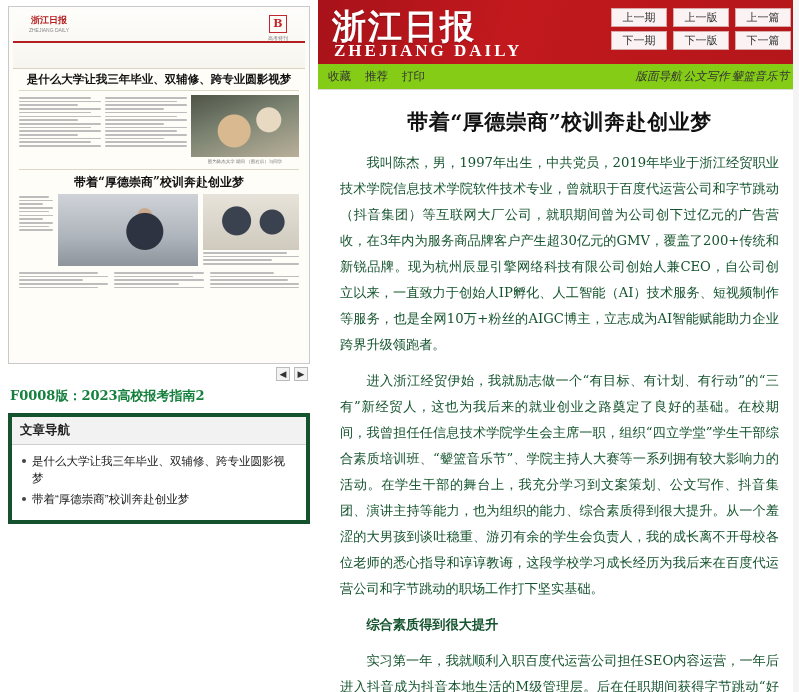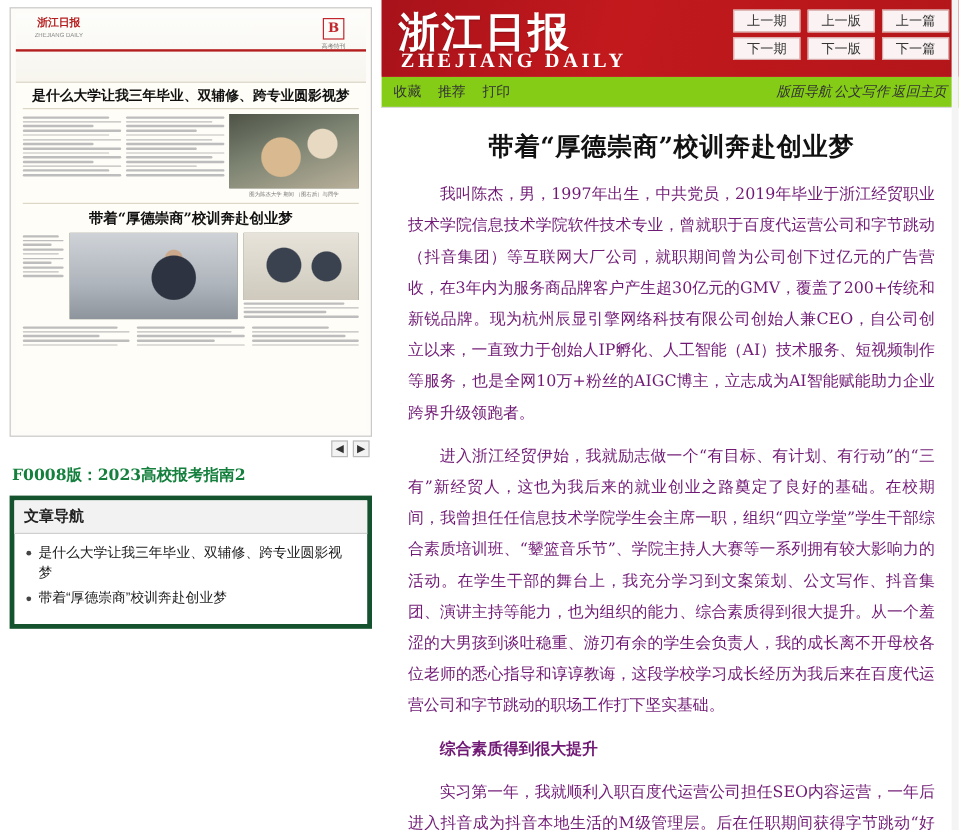--- a/index.html
+++ b/index.html
@@ -190,21 +190,21 @@
   .toolbar span { cursor:pointer; }
 
   .article { padding:14px 20px 0 22px; }
   .article h1 {
     font-family:"DejaVu Serif", serif;
     font-size:21px; font-weight:bold; color:#111; text-align:center;
     margin:4px 0 14px 0; letter-spacing:.5px;
   }
   .article p {
     font-family:"DejaVu Serif", serif;
-    font-size:13.2px; line-height:26px; color:#701a75; margin:0 0 10px 0;
+    font-size:13.2px; line-height:26px; color:#14532d; margin:0 0 10px 0;
     text-align:justify; text-indent:2em;
   }
   .article p.sub {
     text-indent:2em; font-weight:bold;
   }
 
   
   .scroll-strip {
     position:absolute; right:0; top:0; width:6px; height:692px; background:#f4f4f4;
   }
@@ -377,21 +377,21 @@
 
     <div class="toolbar">
       <div class="tl">
         <span>收藏</span>
         <span>推荐</span>
         <span>打印</span>
       </div>
       <div class="tr">
         <span>版面导航</span>
         <span>公文写作</span>
-        <span>返回主页</span>
+        <span>颦篮音乐节</span>
       </div>
     </div>
 
     <div class="article">
       <h1>带着“厚德崇商”校训奔赴创业梦</h1>
       <p>我叫陈杰，男，1997年出生，中共党员，2019年毕业于浙江经贸职业技术学院信息技术学院软件技术专业，曾就职于百度代运营公司和字节跳动（抖音集团）等互联网大厂公司，就职期间曾为公司创下过亿元的广告营收，在3年内为服务商品牌客户产生超30亿元的GMV，覆盖了200+传统和新锐品牌。现为杭州辰显引擎网络科技有限公司创始人兼CEO，自公司创立以来，一直致力于创始人IP孵化、人工智能（AI）技术服务、短视频制作等服务，也是全网10万+粉丝的AIGC博主，立志成为AI智能赋能助力企业跨界升级领跑者。</p>
       <p>进入浙江经贸伊始，我就励志做一个“有目标、有计划、有行动”的“三有”新经贸人，这也为我后来的就业创业之路奠定了良好的基础。在校期间，我曾担任任信息技术学院学生会主席一职，组织“四立学堂”学生干部综合素质培训班、“颦篮音乐节”、学院主持人大赛等一系列拥有较大影响力的活动。在学生干部的舞台上，我充分学习到文案策划、公文写作、抖音集团、演讲主持等能力，也为组织的能力、综合素质得到很大提升。从一个羞涩的大男孩到谈吐稳重、游刃有余的学生会负责人，我的成长离不开母校各位老师的悉心指导和谆谆教诲，这段学校学习成长经历为我后来在百度代运营公司和字节跳动的职场工作打下坚实基础。</p>
       <p class="sub">综合素质得到很大提升</p>
       <p>实习第一年，我就顺利入职百度代运营公司担任SEO内容运营，一年后进入抖音成为抖音本地生活的M级管理层。后在任职期间获得字节跳动“好内容思享者”荣誉称号，并晋升字节跳动商业化KA经理。在百度工作时，公司为我们搭建了优质的平台并提供良好的资源，这便我能与一线同行在营部门领导、相关行业头部机构、高端品牌客户等进行直接交流并对接项目，这一切都让我快速成长。很快我便凭借着出色的业绩被猎头相中并入职字节跳动。入职后，字节跳动的狼性文化更是极大地鞭挞了我。大家可能难以想象，公司里每个人的办公桌边都有一张折叠床，因为通宵加班对于正在晚滴而发的抖音公司员工来说是家常便饭。末位淘汰、首位晋升等各类工作机制让公司的每个人都铆足了劲向前冲。</p>
 

